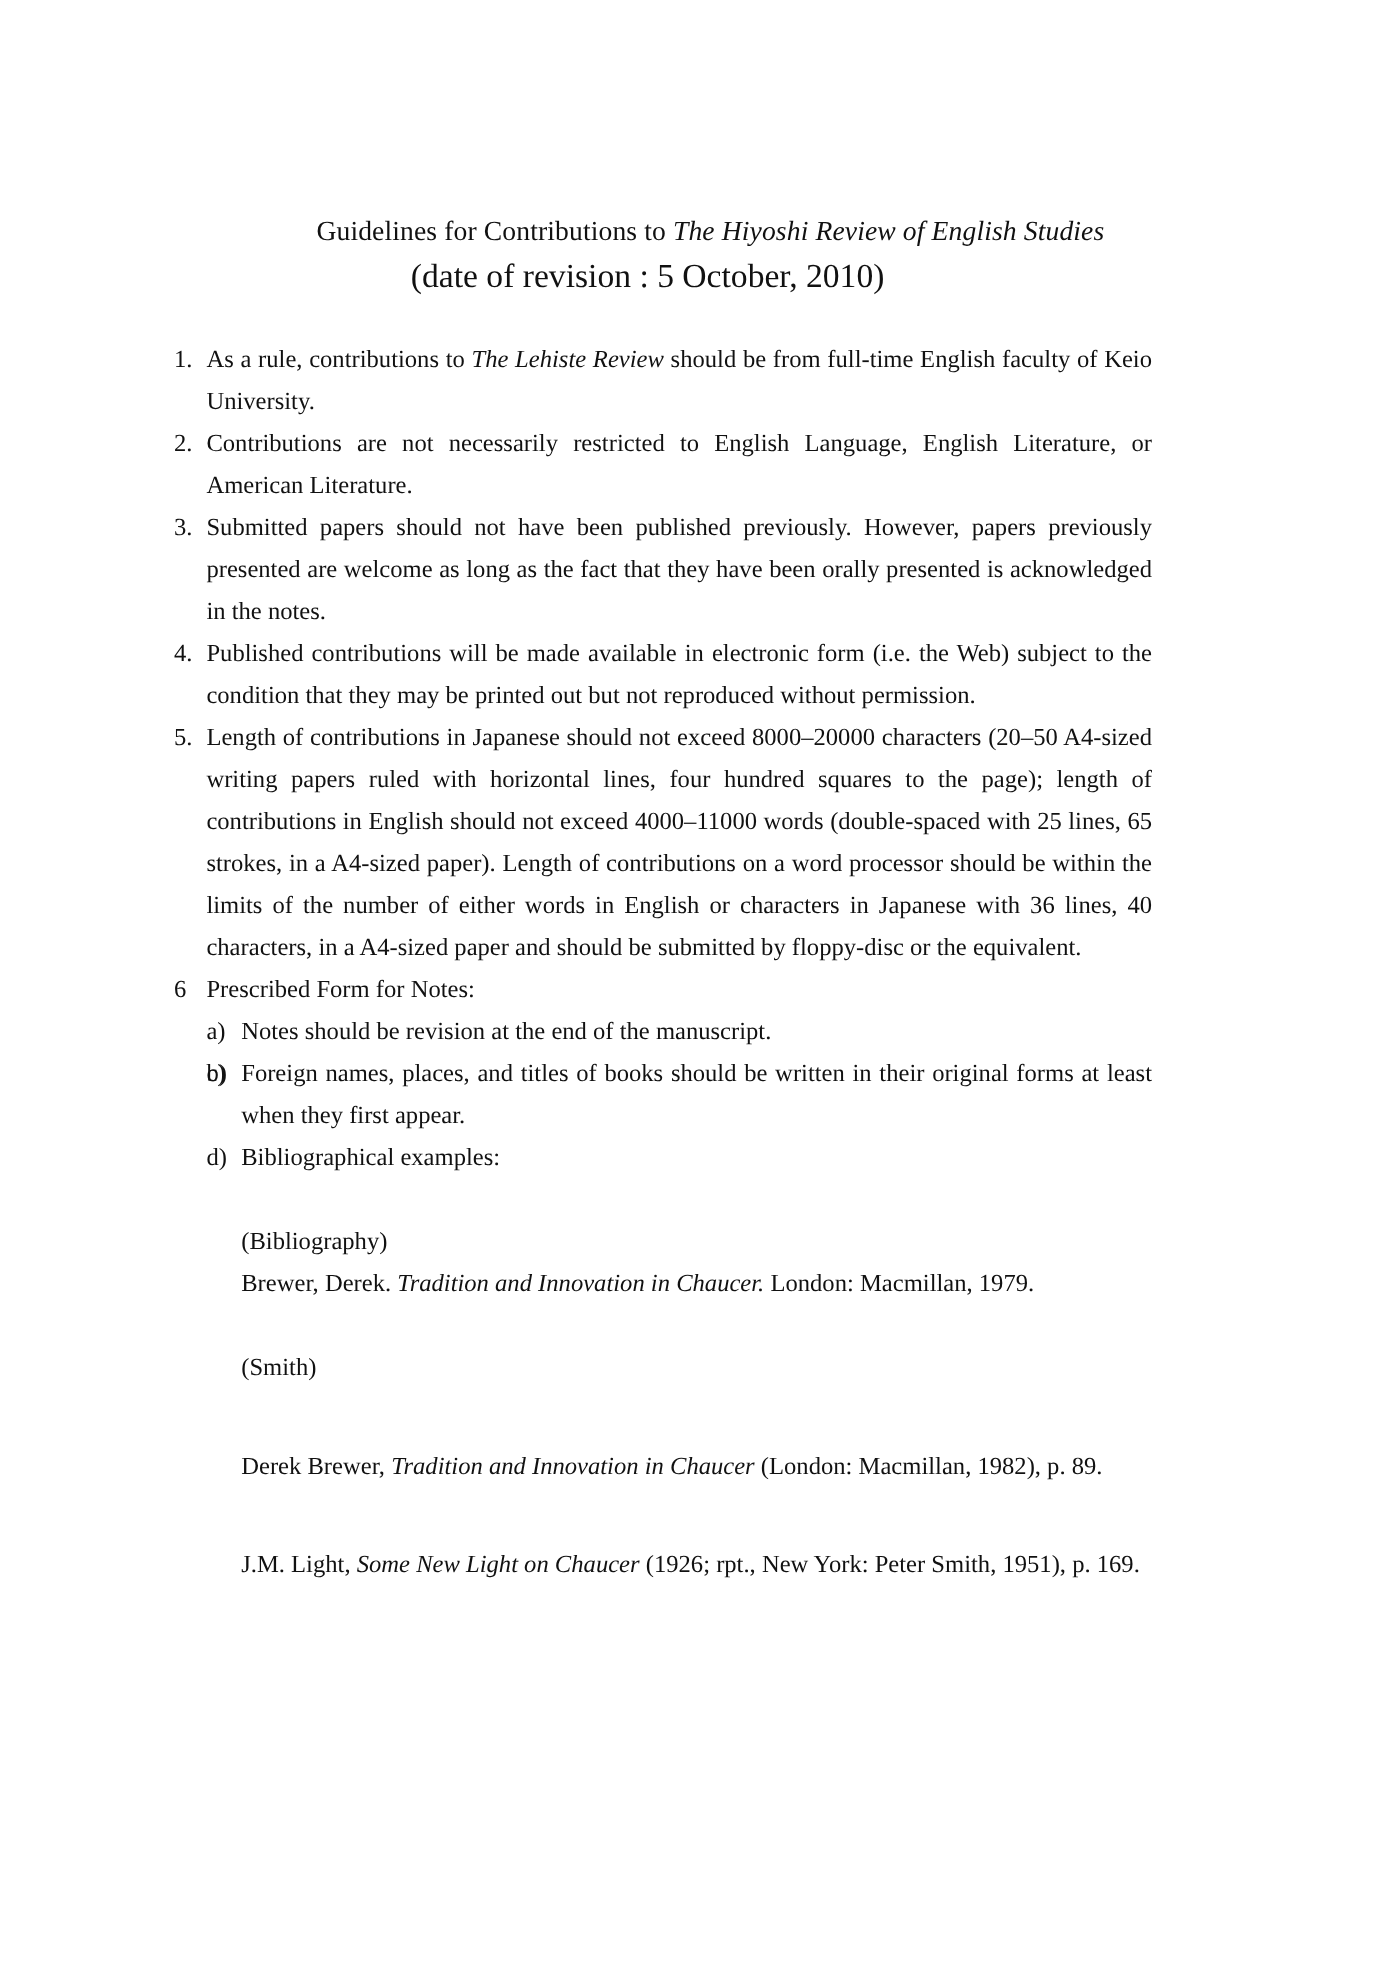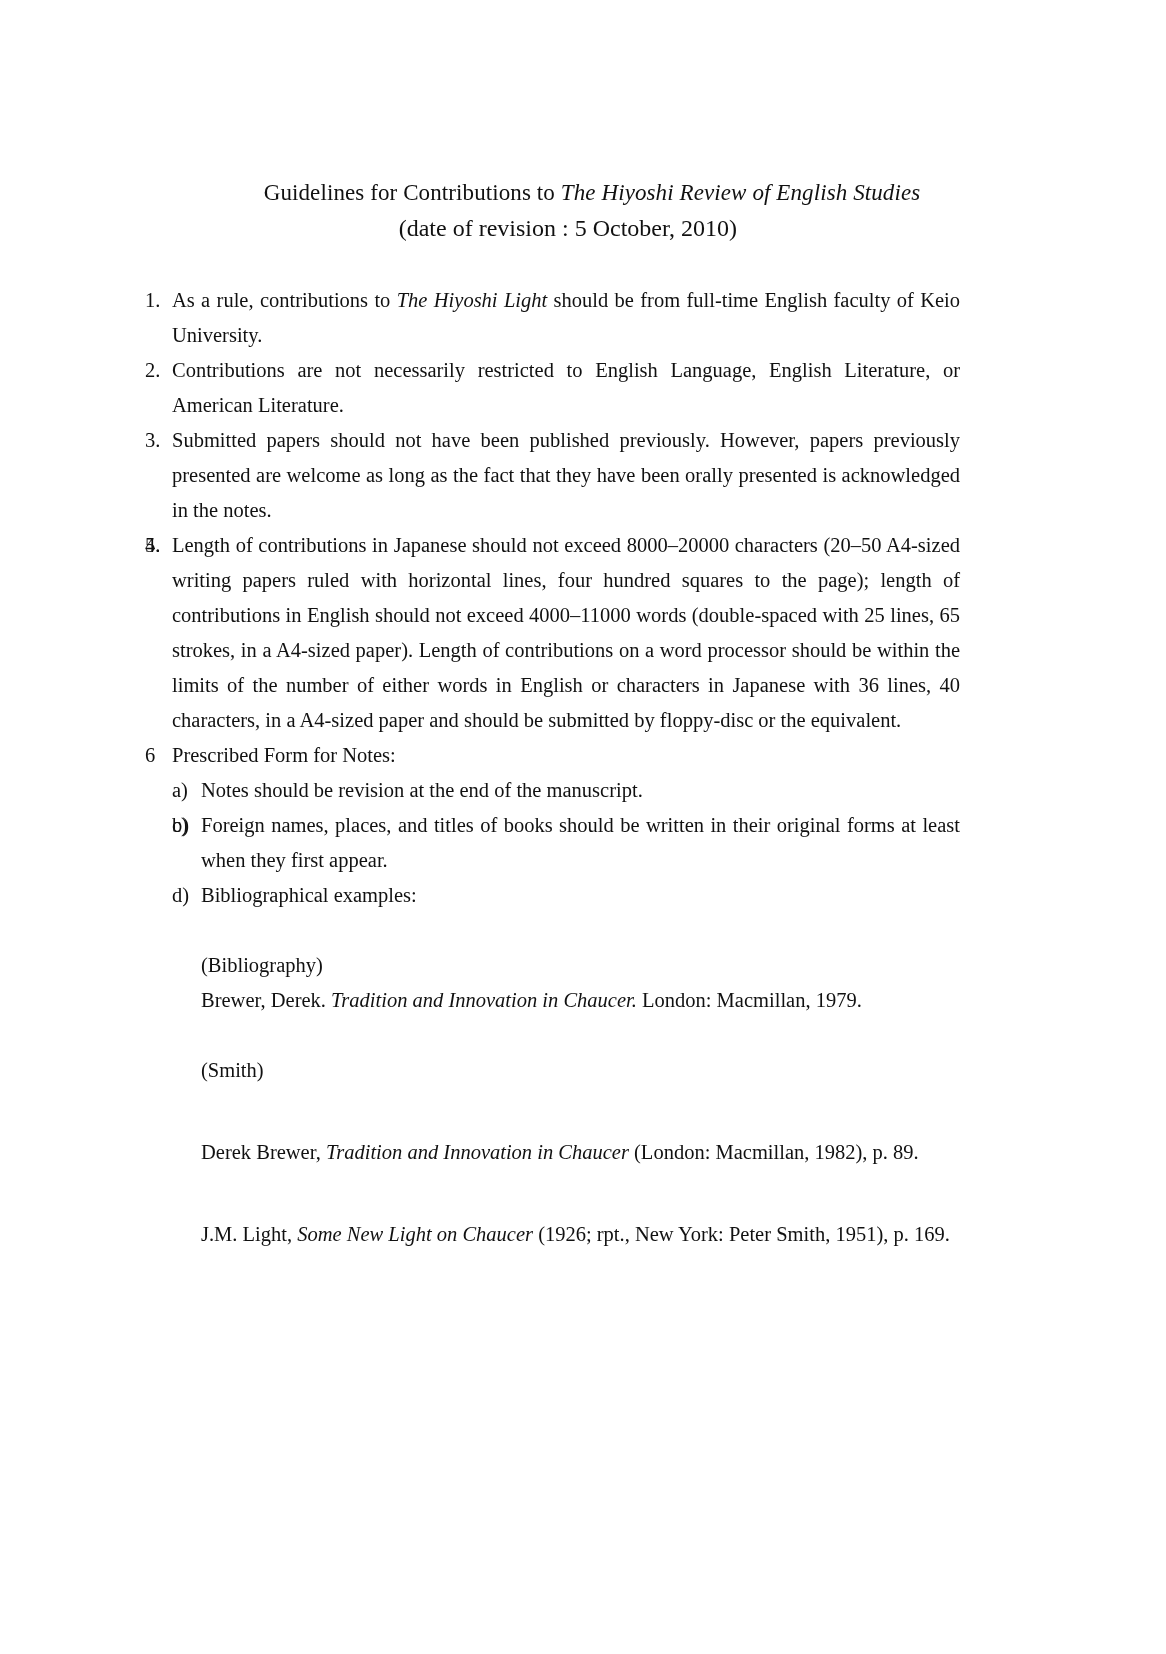--- a/index.html
+++ b/index.html
@@ -2,21 +2,21 @@
 <html><head>
 <meta charset="utf-8">
 <style>
   html, body { margin: 0; padding: 0; background: #ffffff; }
   body { width: 1166px; height: 1654px; position: relative; overflow: hidden;
          font-family: "Liberation Serif", "DejaVu Serif", serif; color: #111111; }
   .page { position: absolute; left: 0; top: 0; width: 951px; height: 1654px; }
   .title { position: absolute; left: 0; width: 1166px; top: 180px; text-align: center;
            font-size: 23px; letter-spacing: 0.1px; padding-left: 18px; box-sizing: border-box; }
   .title i { font-style: italic; }
-  .revision { position: absolute; right: 214px; top: 215px; font-size: 24px; }
+  .revision { position: absolute; right: 214px; top: 215px; font-size: 28px; }
   .list { position: absolute; left: 145px; top: 283px; width: 815px; font-size: 20.5px; line-height: 35px; }
   .item { position: relative; padding-left: 27px; text-align: justify; }
   .num { position: absolute; left: 0; top: 0; }
   .sub { position: relative; padding-left: 56px; text-align: justify; }
   .sub .num { left: 27px; }
   .gap { height: 35px; }
   .biblio { padding-left: 56px; }
   .hang { padding-left: 86px; text-indent: -30px; text-align: justify; margin-top: 47px; }
   i { font-style: italic; }
 </style>
@@ -25,33 +25,33 @@
 
 <div class="page">
 
   <div class="title"><span>Guidelines for Contributions to </span><i>The Hiyoshi Review of English Studies</i></div>
 
   <div class="revision">(date of revision : 5 October, 2010)</div>
 
   <div class="list">
 
     <div class="item">
-      <span class="num">1.</span><span>As a rule, contributions to </span><i>The Hiyoshi Light</i><span> should be from full-time English faculty of Keio University.</span>
+      <span class="num">1.</span><span>As a rule, contributions to </span><i>The Lehiste Review</i><span> should be from full-time English faculty of Keio University.</span>
     </div>
 
     <div class="item">
       <span class="num">2.</span><span>Contributions are not necessarily restricted to English Language, English Literature, or American Literature.</span>
     </div>
 
     <div class="item">
       <span class="num">3.</span><span>Submitted papers should not have been published previously. However, papers previously presented are welcome as long as the fact that they have been orally presented is acknowledged in the notes.</span>
     </div>
 
     <div class="item">
-      <span class="num">4.</span>
+      <span class="num">4.</span><span>Published contributions will be made available in electronic form (i.e. the Web) subject to the condition that they may be printed out but not reproduced without permission.</span>
     </div>
 
     <div class="item">
       <span class="num">5.</span><span>Length of contributions in Japanese should not exceed 8000–20000 characters (20–50 A4-sized writing papers ruled with horizontal lines, four hundred squares to the page); length of contributions in English should not exceed 4000–11000 words (double-spaced with 25 lines, 65 strokes, in a A4-sized paper). Length of contributions on a word processor should be within the limits of the number of either words in English or characters in Japanese with 36 lines, 40 characters, in a A4-sized paper and should be submitted by floppy-disc or the equivalent.</span>
     </div>
 
     <div class="item">
       <span class="num">6</span><span>Prescribed Form for Notes:</span>
     </div>
 

